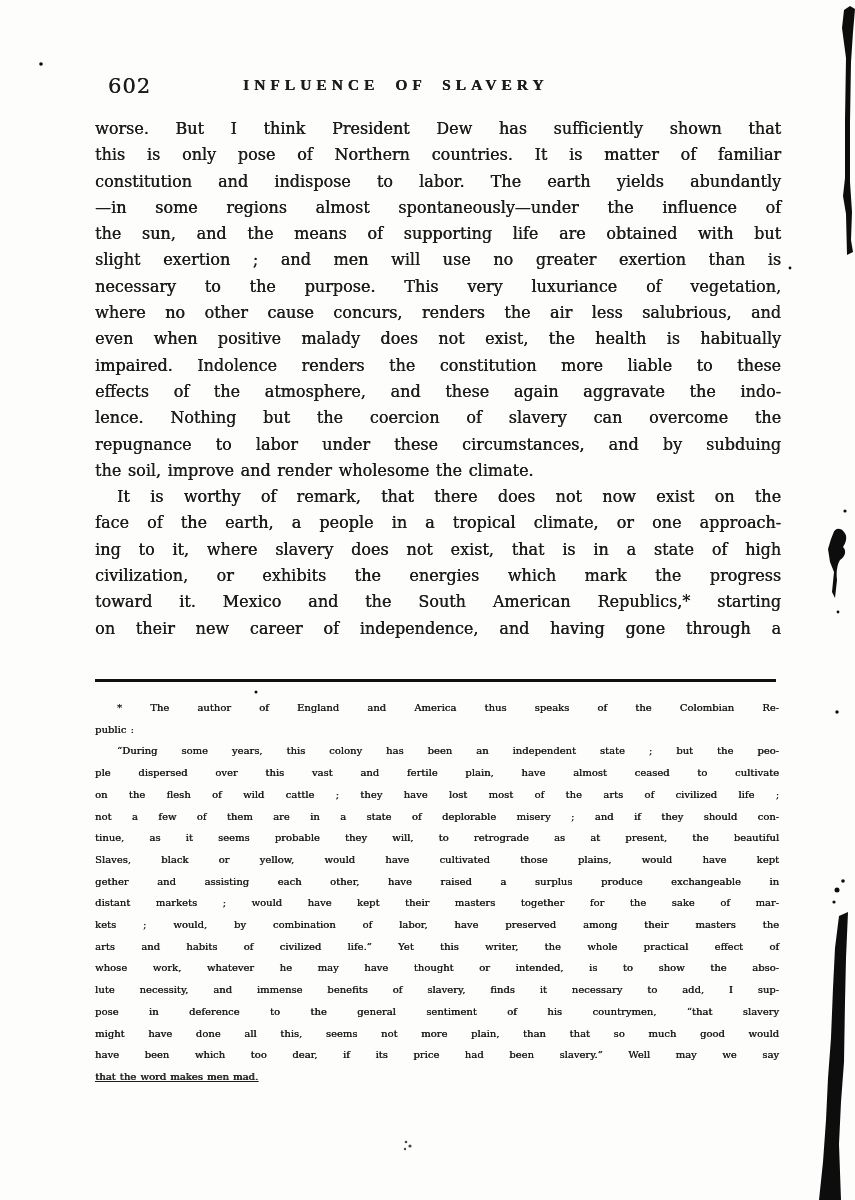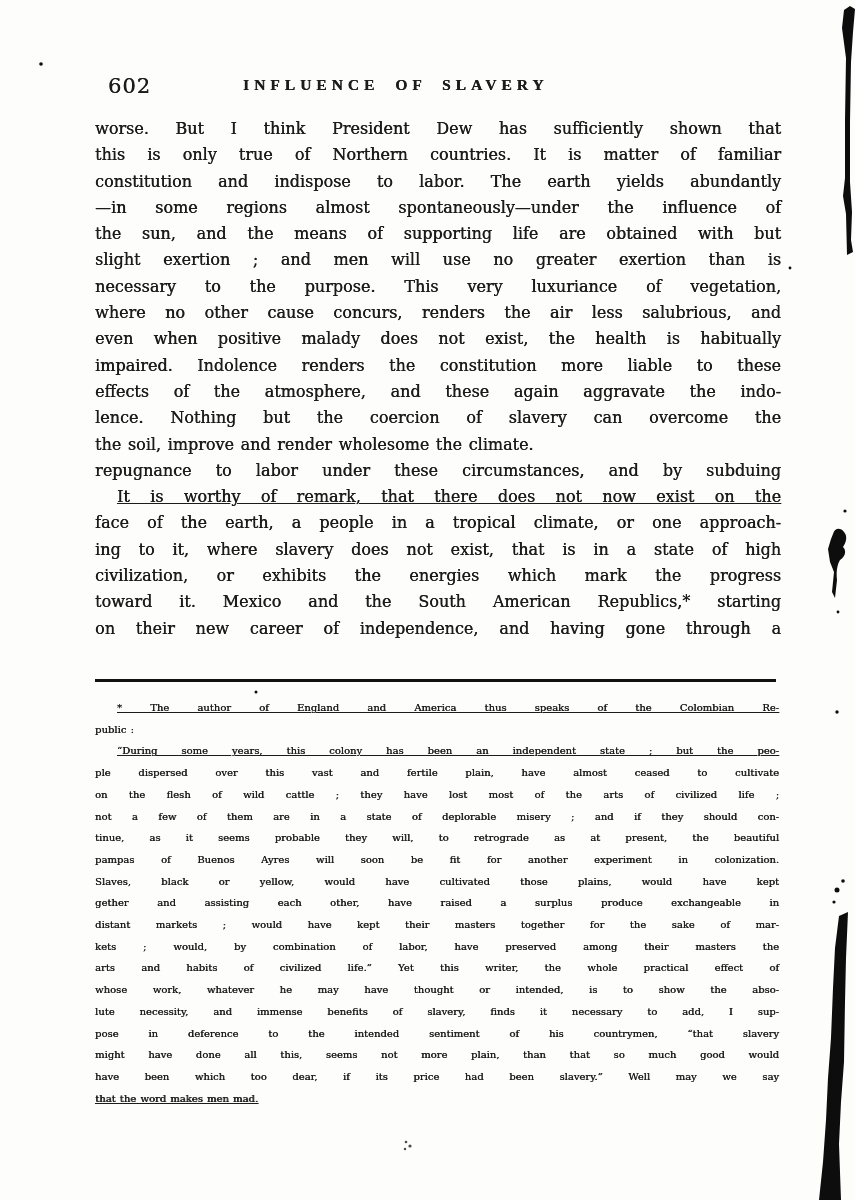--- a/index.html
+++ b/index.html
@@ -29,75 +29,74 @@
   .footnote-rule{
     position:absolute;left:95px;top:679px;width:681px;height:3px;
     background:#111;
   }
   .footnote-text{
     position:absolute;left:95px;top:697px;width:684px;
     font-size:10px;line-height:21.7px;word-spacing:1px;
   }
   .tline{ text-align:justify; text-align-last:justify; }
   .tline.noj{ text-align-last:left; }
-  .tline.ind{ text-indent:22px;text-decoration:underline; }
+  .tline.ind{ text-indent:22px; }
   .tline.heavy{ text-shadow:0.7px 0 0 currentColor;text-decoration:underline; }
   .artifacts{ position:absolute;left:0;top:0;pointer-events:none; }
 </style>
 </head>
 <body>
 
 <div class="page">
 
   <div class="page-number scan-text">602</div>
 
   <div class="running-header scan-text">INFLUENCE OF SLAVERY</div>
 
   <div class="body-text scan-text" id="body-lines">
       <div class="tline">worse.  But I think President Dew has sufficiently shown that</div>
-      <div class="tline">this is only true of Northern countries.  It is matter of familiar</div>
+      <div class="tline">this is only pose of Northern countries.  It is matter of familiar</div>
       <div class="tline">constitution and indispose to labor.  The earth yields abundantly</div>
       <div class="tline">—in some regions almost spontaneously—under the influence of</div>
       <div class="tline">the sun, and the means of supporting life are obtained with but</div>
       <div class="tline">slight exertion ; and men will use no greater exertion than is</div>
       <div class="tline">necessary to the purpose.  This very luxuriance of vegetation,</div>
       <div class="tline">where no other cause concurs, renders the air less salubrious, and</div>
       <div class="tline">even when positive malady does not exist, the health is habitually</div>
       <div class="tline">impaired.  Indolence renders the constitution more liable to these</div>
       <div class="tline">effects of the atmosphere, and these again aggravate the indo-</div>
       <div class="tline">lence.  Nothing but the coercion of slavery can overcome the</div>
+      <div class="tline">repugnance to labor under these circumstances, and by subduing</div>
       <div class="tline noj">the soil, improve and render wholesome the climate.</div>
-      <div class="tline">repugnance to labor under these circumstances, and by subduing</div>
       <div class="tline ind">It is worthy of remark, that there does not now exist on the</div>
       <div class="tline">face of the earth, a people in a tropical climate, or one approach-</div>
       <div class="tline">ing to it, where slavery does not exist, that is in a state of high</div>
       <div class="tline">civilization, or exhibits the energies which mark the progress</div>
       <div class="tline">toward it.  Mexico and the South American Republics,* starting</div>
       <div class="tline">on their new career of independence, and having gone through a</div>
     </div>
 
   <div class="footnote-rule"></div>
 
   <div class="footnote-text scan-text" id="footnote-lines">
       <div class="tline ind">* The author of England and America thus speaks of the Colombian Re-</div>
       <div class="tline noj">public :</div>
       <div class="tline ind">“During some years, this colony has been an independent state ; but the peo-</div>
       <div class="tline">ple dispersed over this vast and fertile plain, have almost ceased to cultivate</div>
       <div class="tline">on the flesh of wild cattle ; they have lost most of the arts of civilized life ;</div>
       <div class="tline">not a few of them are in a state of deplorable misery ; and if they should con-</div>
       <div class="tline">tinue, as it seems probable they will, to retrograde as at present, the beautiful</div>
-      <div class="tline">pampas of Buenos Ayres will soon be fit for another experiment in colonization.</div>
       <div class="tline">Slaves, black or yellow, would have cultivated those plains, would have kept</div>
       <div class="tline">gether and assisting each other, have raised a surplus produce exchangeable in</div>
       <div class="tline">distant markets ; would have kept their masters together for the sake of mar-</div>
       <div class="tline">kets ; would, by combination of labor, have preserved among their masters the</div>
       <div class="tline">arts and habits of civilized life.”  Yet this writer, the whole practical effect of</div>
       <div class="tline">whose work, whatever he may have thought or intended, is to show the abso-</div>
       <div class="tline">lute necessity, and immense benefits of slavery, finds it necessary to add, I sup-</div>
-      <div class="tline">pose in deference to the intended sentiment of his countrymen, “that slavery</div>
+      <div class="tline">pose in deference to the general sentiment of his countrymen, “that slavery</div>
       <div class="tline">might have done all this, seems not more plain, than that so much good would</div>
       <div class="tline">have been which too dear, if its price had been slavery.”  Well may we say</div>
       <div class="tline noj heavy">that the word makes men mad.</div>
     </div>
 
   <svg class="artifacts" width="855" height="1200" viewBox="0 0 855 1200">
     <g fill="#0d0d0d">
 
       <path d="M844 10 L850 6 L855 9 L853 32 L851 62 L850 122 L850 182 L852 212 L851 240 L853 252 L847 255 L846 214 L843 196 L845 178 L845 120 L846 58 L842 28 Z"></path>
 

